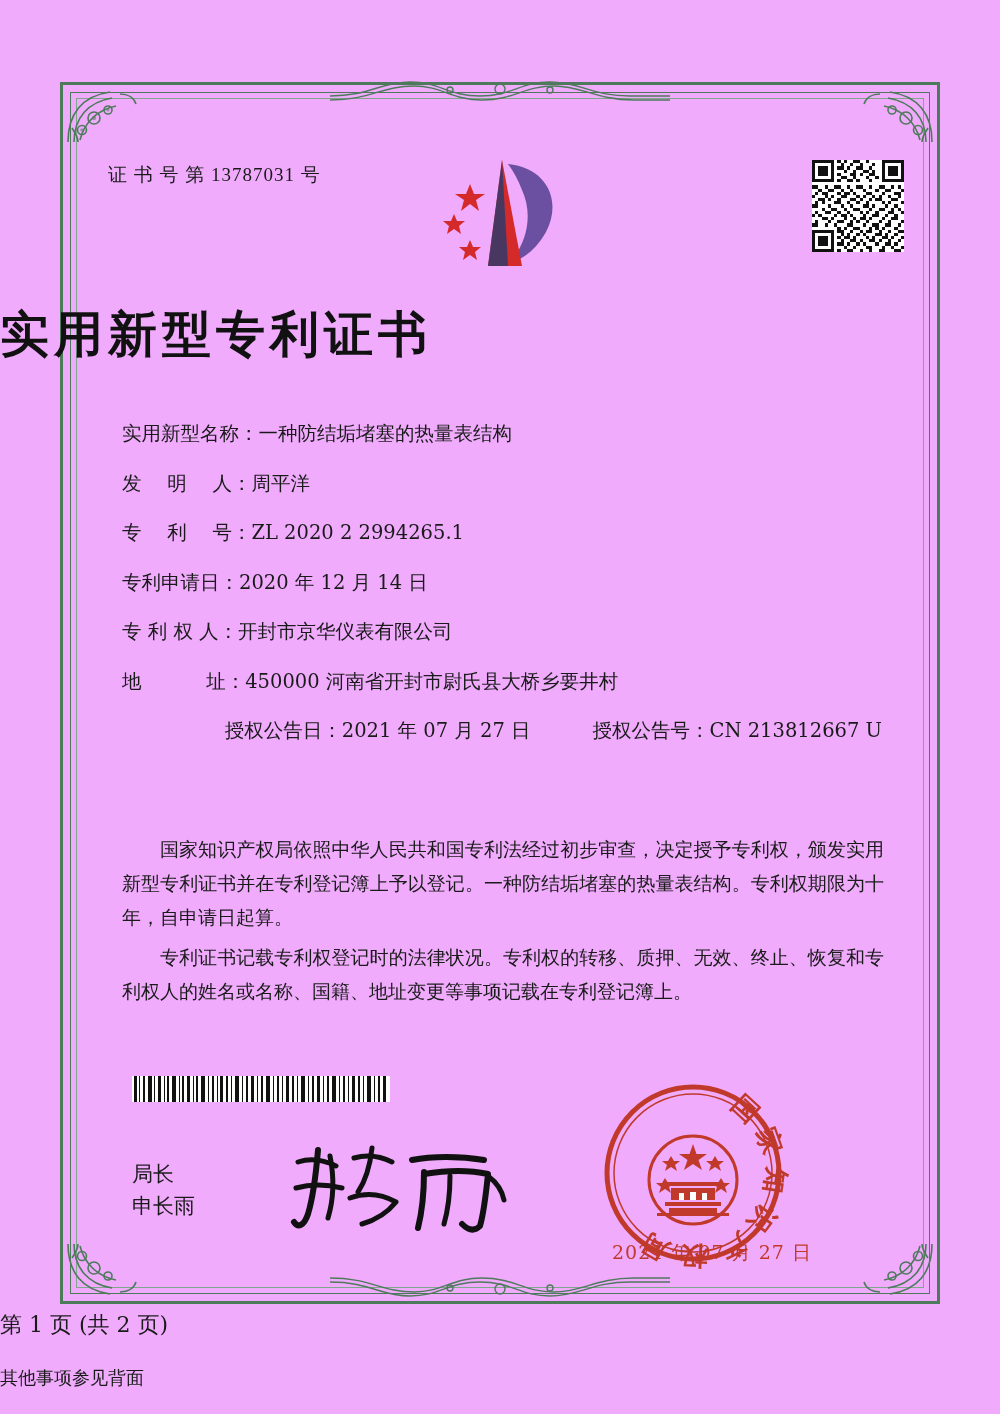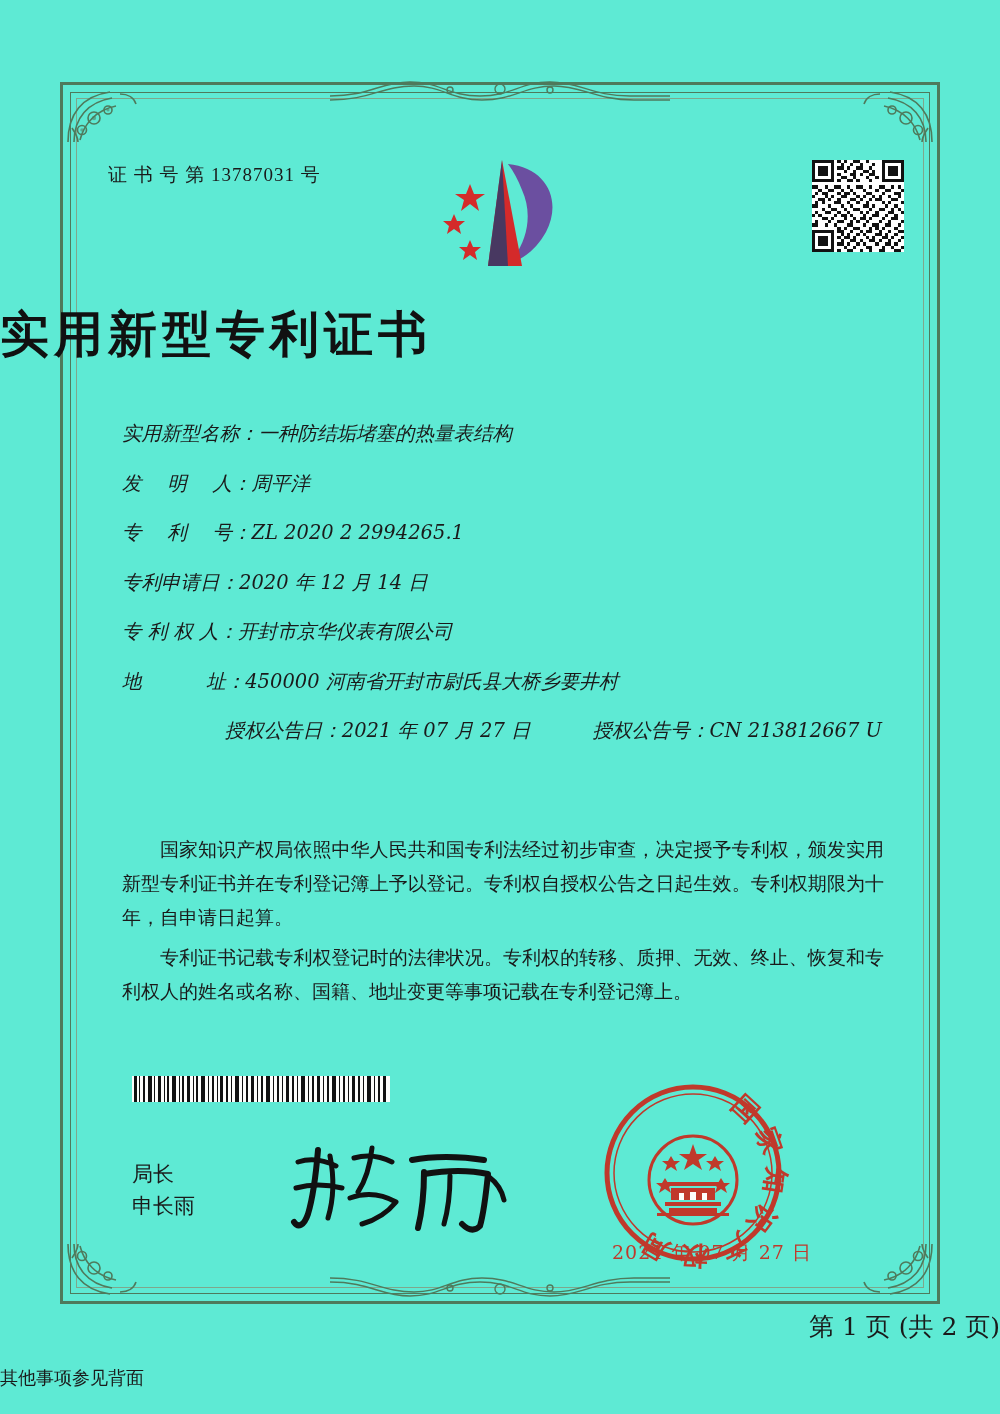--- a/index.html
+++ b/index.html
@@ -11,21 +11,21 @@
     width: 1000px;
     height: 1414px;
     font-family: "Liberation Serif", serif;
     color: #1a1a1a;
     position: relative;
     overflow: hidden;
   }
   .page {
     position: absolute;
     inset: 0;
-    background: #5eead4;
+    background: #f0abfc;
   }
 
   
   .frame-outer {
     position: absolute;
     left: 60px;
     top: 82px;
     width: 880px;
     height: 1222px;
     border: 3px solid #4e7a5c;
@@ -119,21 +119,20 @@
     top: 424px;
     width: 760px;
     font-size: 19.5px;
     line-height: 1.0;
   }
   .field {
     display: flex;
     align-items: baseline;
     margin-bottom: 30px;
     white-space: nowrap;
-    font-style: italic;
   }
   .f-label {
     display: inline-block;
     font-family: "DejaVu Serif", serif;
   }
   .f-value {
     font-family: "DejaVu Serif", serif;
   }
   .field.dual { justify-content: flex-end; }
   .gap { display:inline-block; width: 62px; }
@@ -201,22 +200,22 @@
     color: #c0392b;
     font-family: "DejaVu Serif", serif;
     letter-spacing: 1px;
   }
 
   
   .page-num {
     position: absolute;
     left: 0; right: 0;
     top: 1310px;
-    text-align: right;
-    font-size: 25px;
+    text-align: left;
+    font-size: 22px;
     font-family: "DejaVu Serif", serif;
   }
   .back-note {
     position: absolute;
     left: 0; right: 0;
     top: 1366px;
     font-size: 18px;
     font-family: "DejaVu Serif", serif;
   }
 </style>
@@ -588,21 +587,21 @@
       <span class="f-label">：</span>
       <span class="f-value">2021 年 07 月 27 日</span>
       <span class="gap"></span>
       <span class="f-label">授权公告号</span>
       <span class="f-label">：</span>
       <span class="f-value">CN 213812667 U</span>
     </div>
   </div>
 
   <div class="paras">
-    <p>国家知识产权局依照中华人民共和国专利法经过初步审查，决定授予专利权，颁发实用新型专利证书并在专利登记簿上予以登记。专利权自授权公告之日起生效。专利权期限为十年，自申请日起算。</p>
+    <p>国家知识产权局依照中华人民共和国专利法经过初步审查，决定授予专利权，颁发实用新型专利证书并在专利登记簿上予以登记。一种防结垢堵塞的热量表结构。专利权期限为十年，自申请日起算。</p>
     <p>专利证书记载专利权登记时的法律状况。专利权的转移、质押、无效、终止、恢复和专利权人的姓名或名称、国籍、地址变更等事项记载在专利登记簿上。</p>
   </div>
 
   <div class="barcode">
     <svg viewBox="0 0 258 26" shape-rendering="crispEdges">
       <rect width="258" height="26" fill="#fdfdfb"></rect>
       <g fill="#111111">
         <rect x="2" y="0" width="3" height="26"></rect>
           <rect x="7" y="0" width="1" height="26"></rect>
         <rect x="11" y="0" width="2" height="26"></rect>

